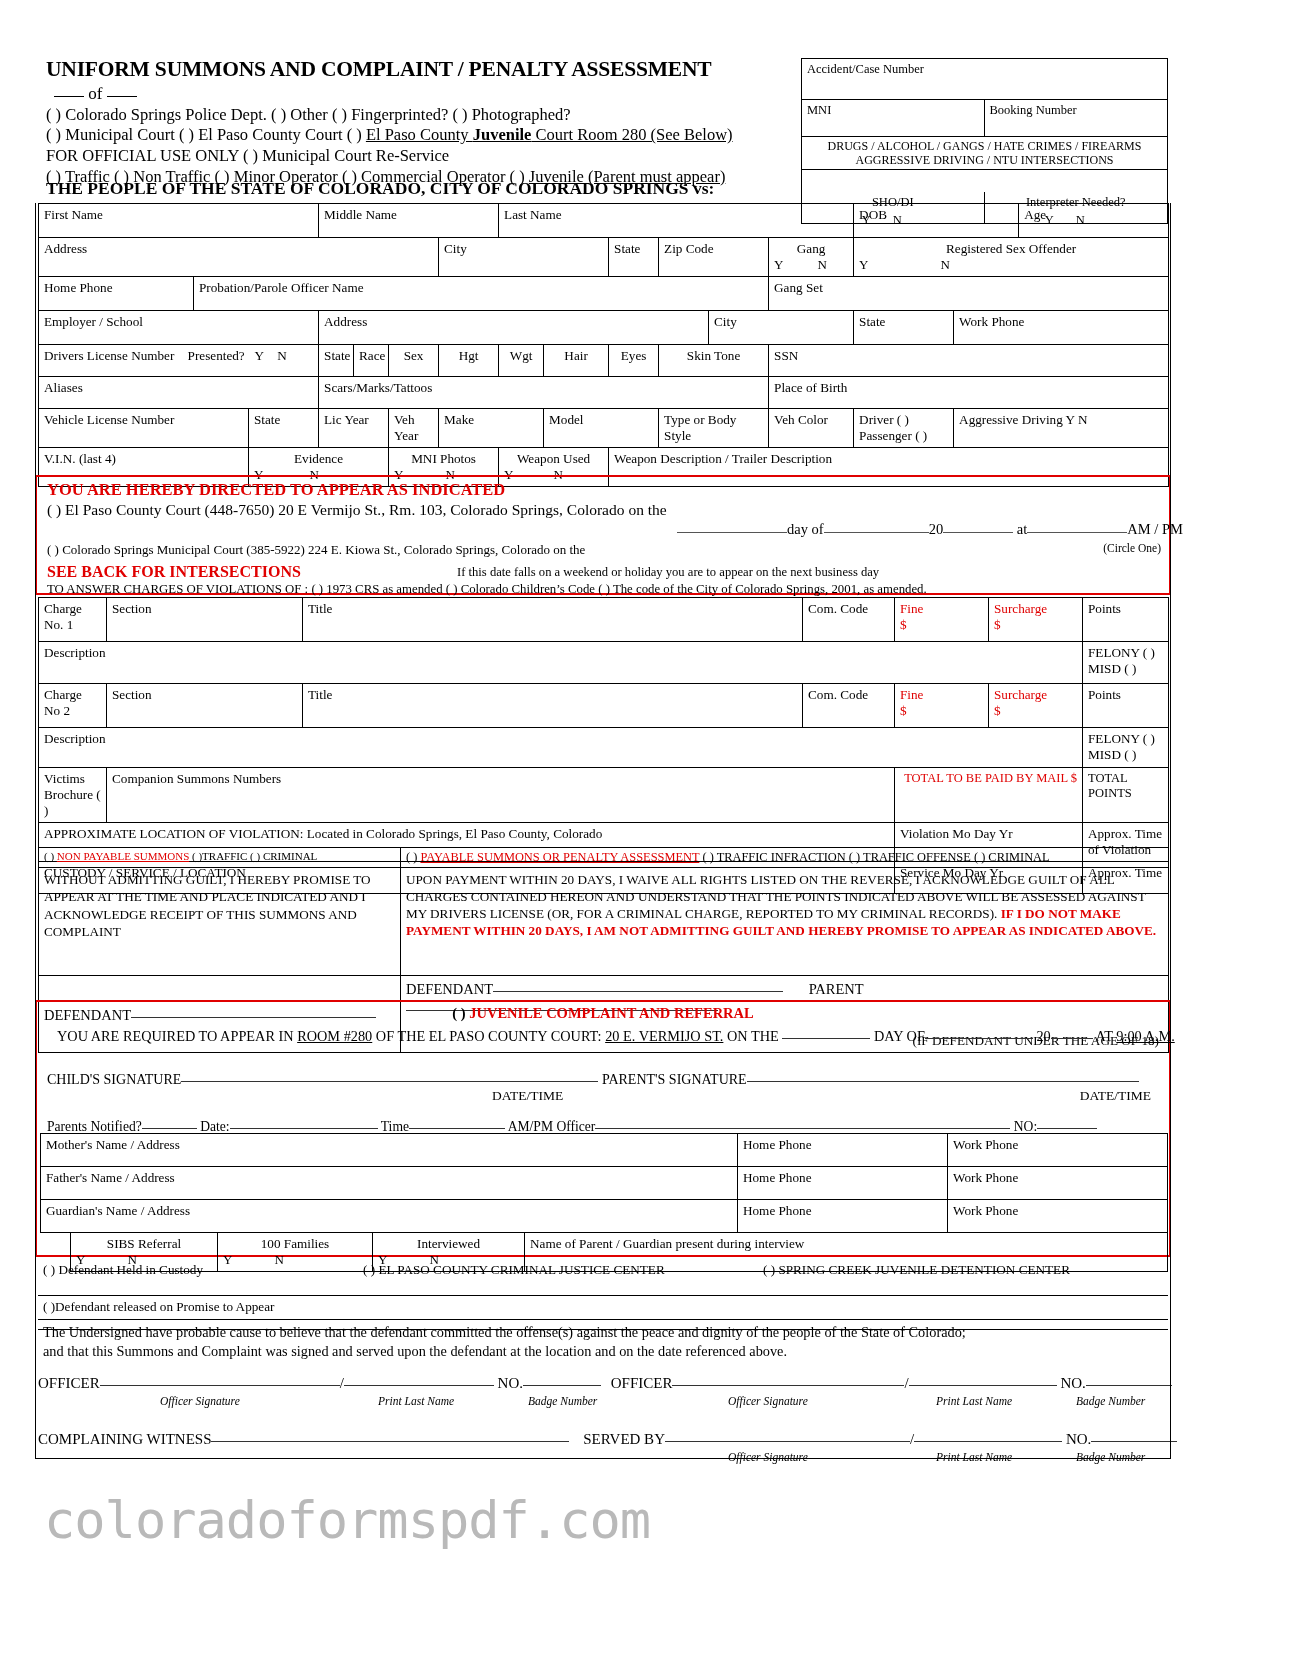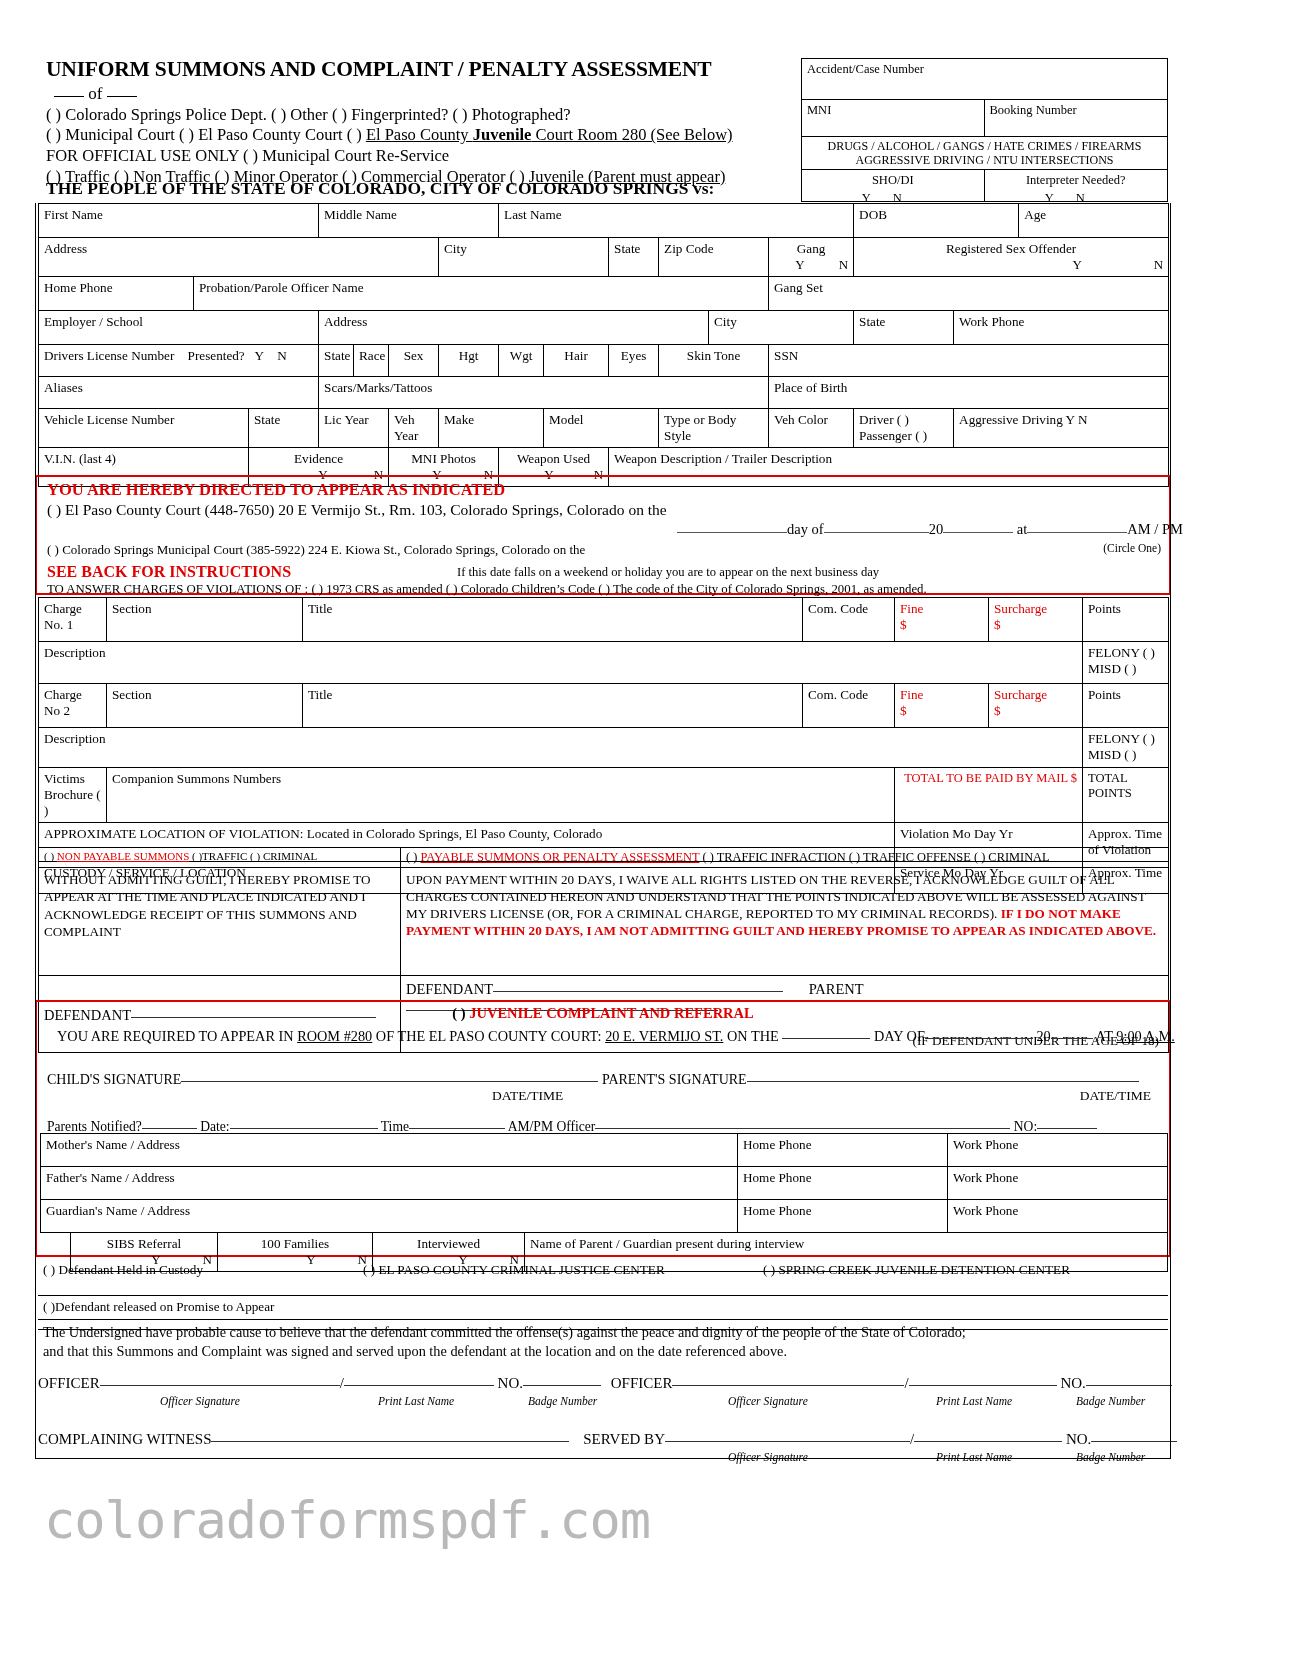--- a/index.html
+++ b/index.html
@@ -40,21 +40,21 @@
   .tbox .half.first { border-right:1.5px solid #000; }
   .tbox .mid { text-align:center; font-size:12px; line-height:1.18; padding:2px 2px; }
   .tbox .ynrow { text-align:center; font-size:12.5px; }
   .tbox .ynrow .yn { margin-top:3px; font-size:12.5px; letter-spacing:22px; }
 
   
   table.grid { position:absolute; left:38px; width:1130px; border-collapse:collapse; table-layout:fixed; }
   table.grid td { border:1.1px solid #000; font-size:13.2px; padding:3px 5px; vertical-align:top; }
   .g1 { top:203px; }
   .small { font-size:11.8px; }
-  .yn2 { text-align:right; font-size:13px;font-family:Liberation Serif, serif; }
+  .yn2 { text-align:left; font-size:13px;font-family:Liberation Serif, serif; }
 
   
   .redbox { position:absolute; left:35px; top:475px; width:1136px; height:120px; border:2.6px solid #e00000; }
   .redbox .t1 { position:absolute; left:10px; top:3px; font-size:16.5px; font-weight:bold; color:#e00000; }
   .redbox .l1 { position:absolute; left:10px; top:24px; font-size:15.5px; }
   .redbox .dayline { position:absolute; left:640px; top:44px; font-size:14.5px; white-space:nowrap; }
   .redbox .l2 { position:absolute; left:10px; top:65px; font-size:13px; }
   .redbox .circ { position:absolute; right:8px; top:65px; font-size:11.5px; }
   .redbox .t2 { position:absolute; left:10px; top:86px; font-size:16px; font-weight:bold; color:#e00000; }
   .redbox .note { position:absolute; left:420px; top:88px; font-size:12.6px; }
@@ -114,21 +114,21 @@
   <div class="tbox">
     <div class="cell h40">Accident/Case Number</div>
     <div class="r h36">
       <div class="half first">MNI</div>
       <div class="half">Booking Number</div>
     </div>
     <div class="cell mid">
       <div>DRUGS / ALCOHOL / GANGS / HATE CRIMES / FIREARMS</div>
       <div>AGGRESSIVE DRIVING / NTU INTERSECTIONS</div>
     </div>
-    <div class="r h30" style="border-bottom:none;">
+    <div class="r h30" style="border-bottom:none;margin-top:22px;">
       <div class="half first ynrow">
         <div>SHO/DI</div>
         <div class="yn"><span>Y</span><span>N</span></div>
       </div>
       <div class="half ynrow">
         <div>Interpreter Needed?</div>
         <div class="yn"><span>Y</span><span>N</span></div>
       </div>
     </div>
   </div>
@@ -251,21 +251,21 @@
     </table>
 
   <div class="redbox">
     <div class="t1">YOU ARE HEREBY DIRECTED TO APPEAR AS INDICATED</div>
     <div class="l1">(  ) El Paso County Court (448-7650) 20 E Vermijo St., Rm. 103, Colorado Springs, Colorado on the</div>
     <div class="dayline">
       <span class="dash" style="width:110px"></span><span>day of</span><span class="dash" style="width:105px"></span><span>20</span><span class="dash" style="width:70px"></span> <span>at</span><span class="dash" style="width:100px"></span><span>AM  /  PM</span>
     </div>
     <div class="l2">(  ) Colorado Springs Municipal Court (385-5922) 224 E. Kiowa St.,  Colorado Springs, Colorado on the</div>
     <div class="circ">(Circle One)</div>
-    <div class="t2">SEE BACK FOR INSTRUCTIONS</div>
+    <div class="t2">SEE BACK FOR INTERSECTIONS</div>
     <div class="note">If this date falls on a weekend or holiday you are to appear on the next business day</div>
     <div class="t3">TO ANSWER CHARGES OF VIOLATIONS OF : (  ) 1973 CRS as amended  (  ) Colorado Children’s Code  (  ) The code of the City of Colorado Springs,  2001, as amended.</div>
   </div>
 
   <table class="grid g2">
     <colgroup>
       <col style="width:68px">
         <col style="width:196px">
         <col style="width:500px">
       <col style="width:92px">

